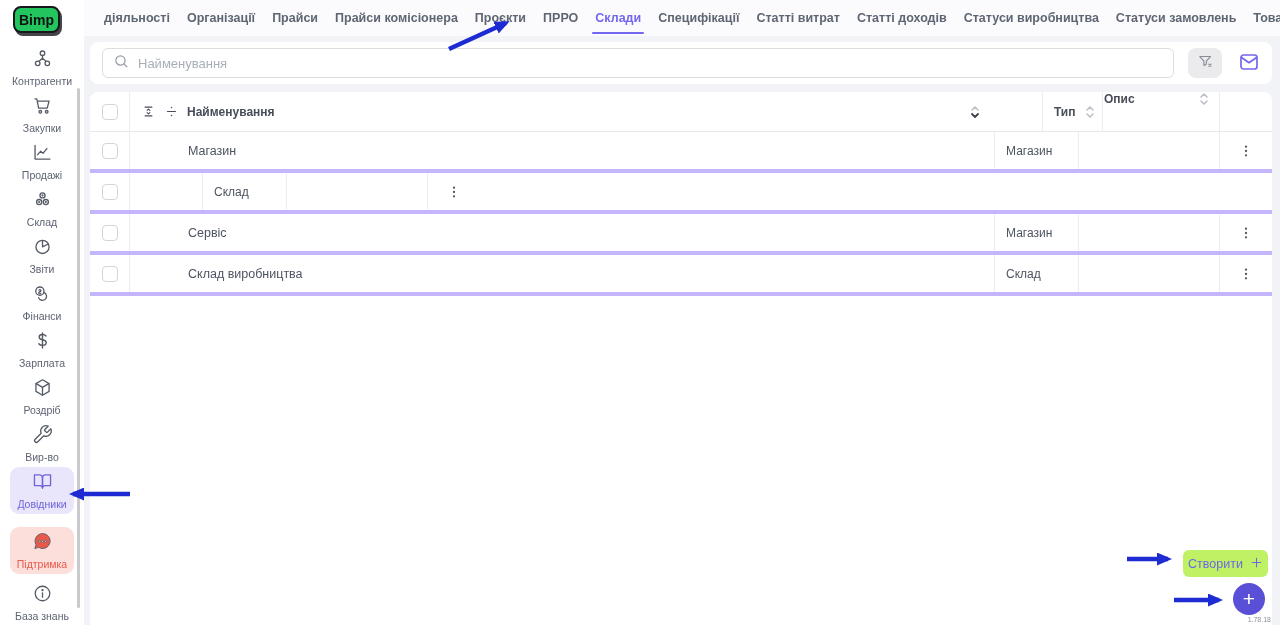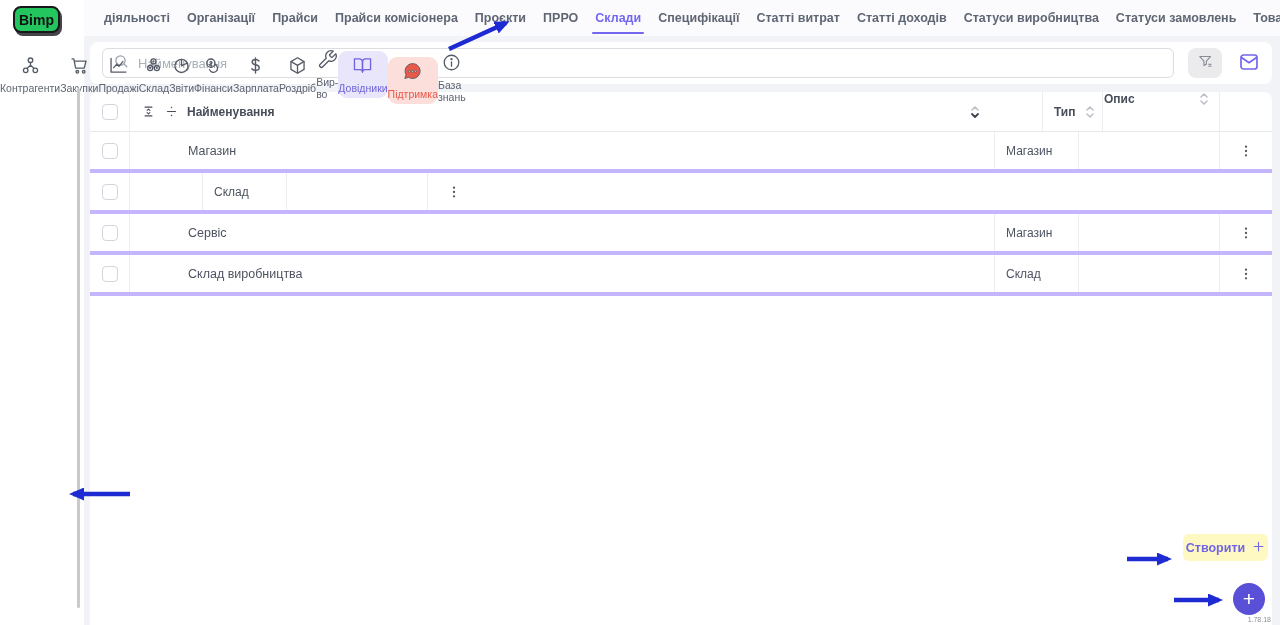--- a/index.html
+++ b/index.html
@@ -28,21 +28,21 @@
     height: 2.5px; background: #7367f0; border-radius: 2px;
   }
   
   .sidebar { position: absolute; left: 0; top: 0; width: 84px; height: 625px; background: #fff; z-index: 5; }
   .logo {
     position: absolute; left: 13px; top: 6px; width: 47px; height: 27px;
     border: 2px solid #17171c; border-radius: 8px; background: #22c55e;
     display: grid; place-items: center; font-weight: 700; font-size: 14px; color: #111;
     box-shadow: 2px 3px 0 rgba(23,23,28,.8); cursor: pointer;
   }
-  .side-items { position: absolute; top: 44px; left: 0; width: 84px; display: flex; flex-direction: row; align-items: center; }
+  .side-items { position: absolute; top: 44px; left: 0; width: 84px; display: flex; flex-direction: column; align-items: center; }
   .side-item {
     width: 64px; height: 47px; border-radius: 9px; cursor: pointer;
     display: flex; flex-direction: column; align-items: center; justify-content: center; gap: 2px;
   }
   .side-item .slabel { font-size: 10.5px; color: #5d6472; }
   .side-item svg { stroke: #555b66; }
   .side-item.active { background: #e9e6fb; }
   .side-item.active .slabel { color: #6e63da; }
   .side-item.active svg { stroke: #6e63da; }
   .side-item.support { background: #fcdfdb; margin-top: 13px; }
@@ -85,24 +85,24 @@
   .trow .col-desc { font-size: 12px; color: #4d5360; }
   .checkbox { width: 16px; height: 16px; border: 1.5px solid #d2d5dc; border-radius: 4px; background: #fff; cursor: pointer; }
   .hicon { display: grid; place-items: center; cursor: pointer; }
   .sort { display: flex; flex-direction: column; cursor: pointer; }
   .sort.name-sort { margin-left: auto; margin-right: 14px; }
   .sort.type-sort { margin-left: auto; margin-right: 7px; }
   .sort.desc-sort { margin-left: auto; margin-right: 10px; }
   .kebab { border: none; background: none; cursor: pointer; display: grid; place-items: center; width: 26px; height: 26px; }
   
   .create-btn {
-    position: absolute; left: 1183px; top: 534px; width: 85px; height: 27px; z-index: 6;
-    background: #fef9c3; color: #7165e3; border: none; border-radius: 6px; cursor: pointer;
+    position: absolute; left: 1183px; top: 550px; width: 85px; height: 27px; z-index: 6;
+    background: #bef264; color: #7165e3; border: none; border-radius: 6px; cursor: pointer;
     display: flex; align-items: center; justify-content: center; gap: 7px;
-    font-size: 12.5px; font-family: inherit; font-weight: bold;
+    font-size: 12.5px; font-family: inherit;
   }
   .fab {
     position: absolute; left: 1233px; top: 583px; width: 32px; height: 32px; z-index: 6;
     border-radius: 50%; border: none; background: #5a50d8; color: #fff; cursor: pointer;
     font-size: 21px; line-height: 1; display: grid; place-items: center; font-family: inherit; padding-bottom: 2px;
   }
   .version { position: absolute; right: 9px; bottom: 2px; font-size: 7px; color: #8b8f98; }
   
   .arrows { position: absolute; left: 0; top: 0; width: 1280px; height: 625px; z-index: 9; pointer-events: none; }
 </style>

